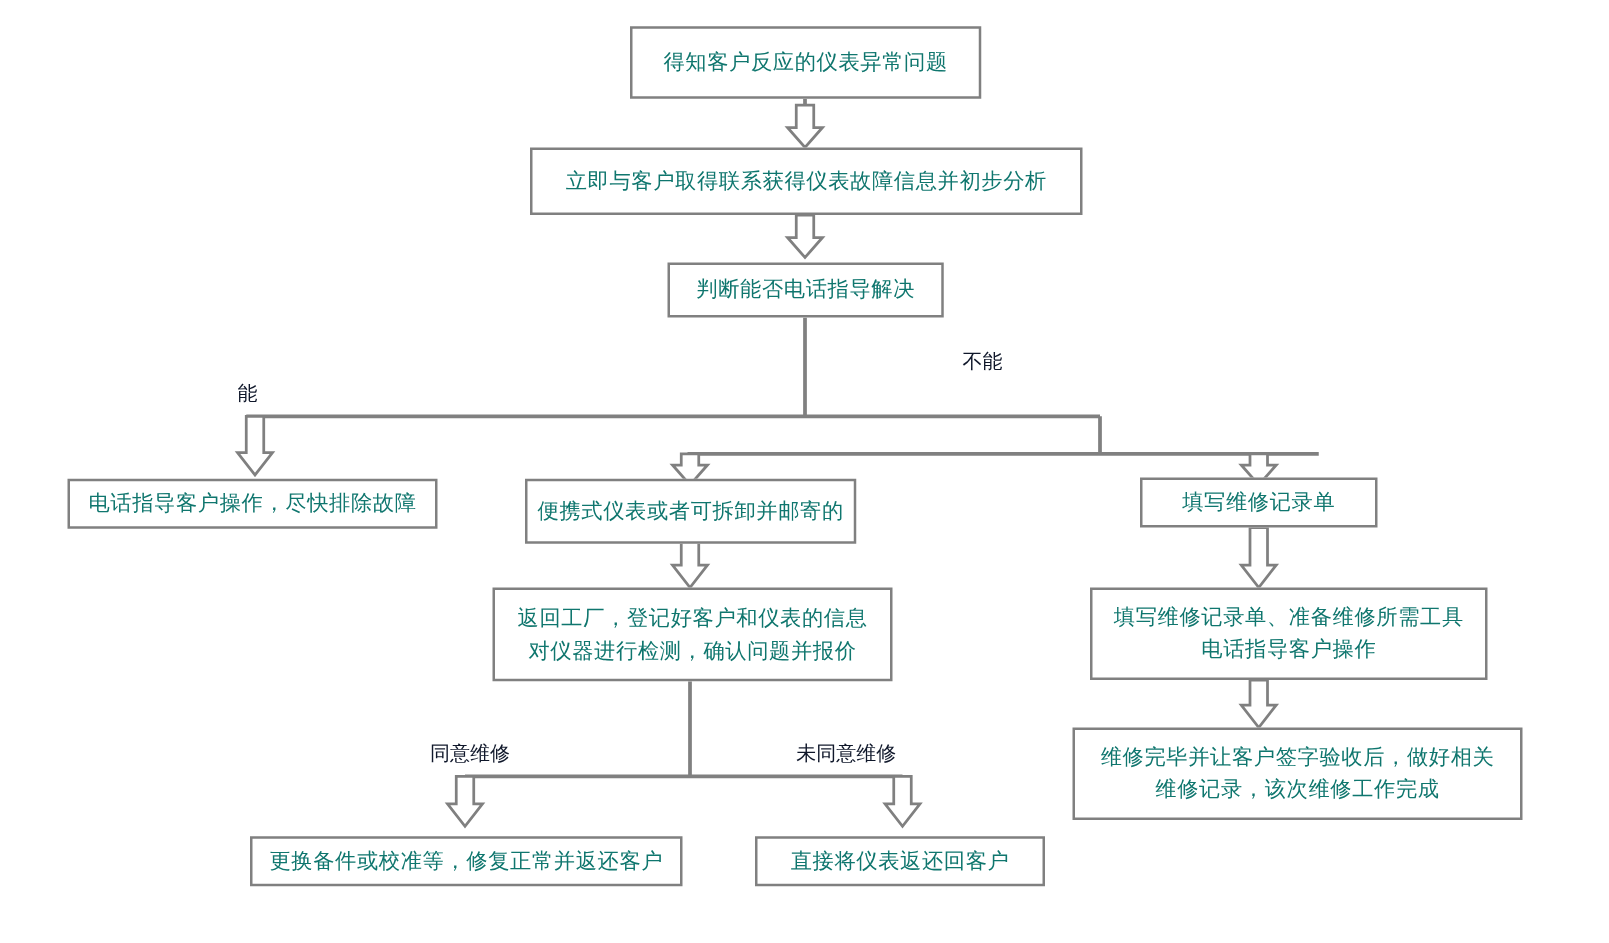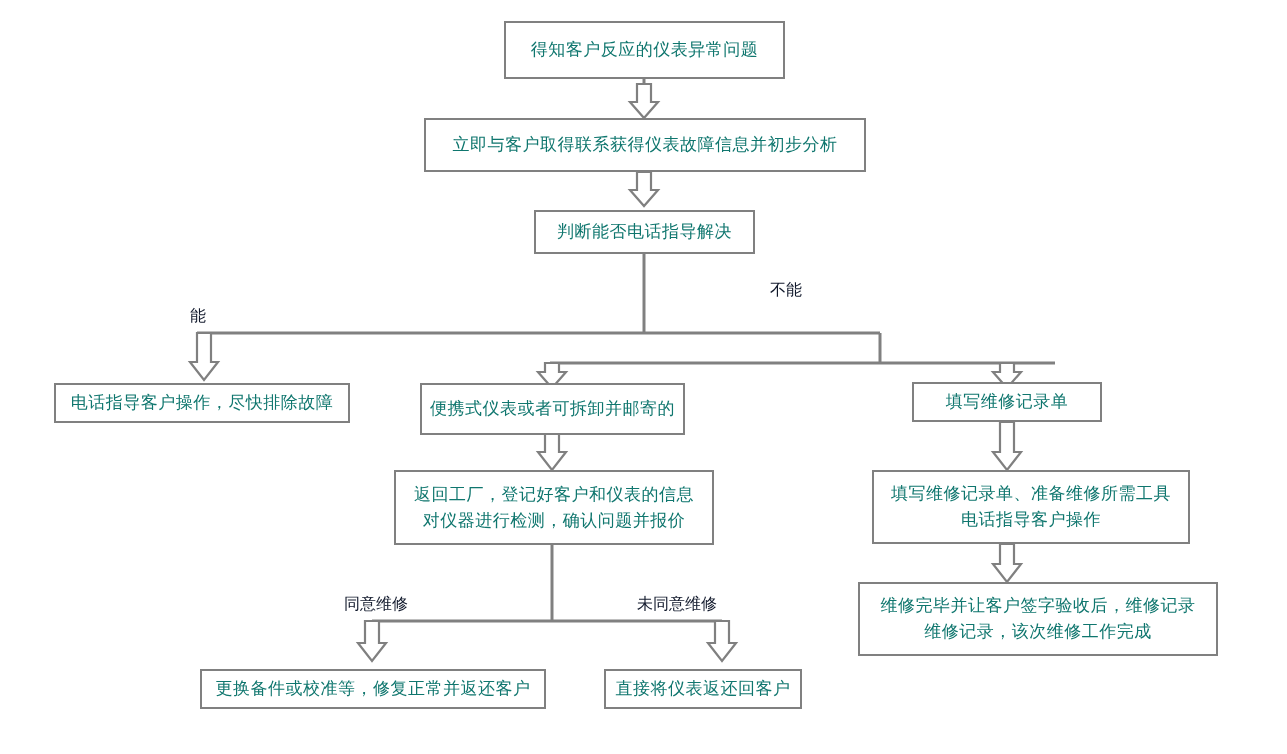--- a/index.html
+++ b/index.html
@@ -133,29 +133,29 @@
     <span>返回工厂，登记好客户和仪表的信息</span>
     <span class="line2">对仪器进行检测，确认问题并报价</span>
   </div>
 
   <div class="node" style="left:872px; top:470px; width:318px; height:74px;">
     <span>填写维修记录单、准备维修所需工具</span>
     <span class="line2">电话指导客户操作</span>
   </div>
 
   <div class="node" style="left:858px; top:582px; width:360px; height:74px;">
-    <span>维修完毕并让客户签字验收后，维修记录</span>
+    <span>维修完毕并让客户签字验收后，做好相关</span>
     <span class="line2">维修记录，该次维修工作完成</span>
   </div>
 
   <div class="node" style="left:200px; top:669px; width:346px; height:40px;">
     <span>更换备件或校准等，修复正常并返还客户</span>
   </div>
 
-  <div class="node" style="left:604px; top:669px; width:198px; height:40px;">
+  <div class="node" style="left:604px; top:669px; width:232px; height:40px;">
     <span>直接将仪表返还回客户</span>
   </div>
 
   <div class="edge-label" style="left:190px; top:307px;">能</div>
 
   <div class="edge-label" style="left:770px; top:281px;">不能</div>
 
   <div class="edge-label" style="left:344px; top:595px;">同意维修</div>
 
   <div class="edge-label" style="left:637px; top:595px;">未同意维修</div>

